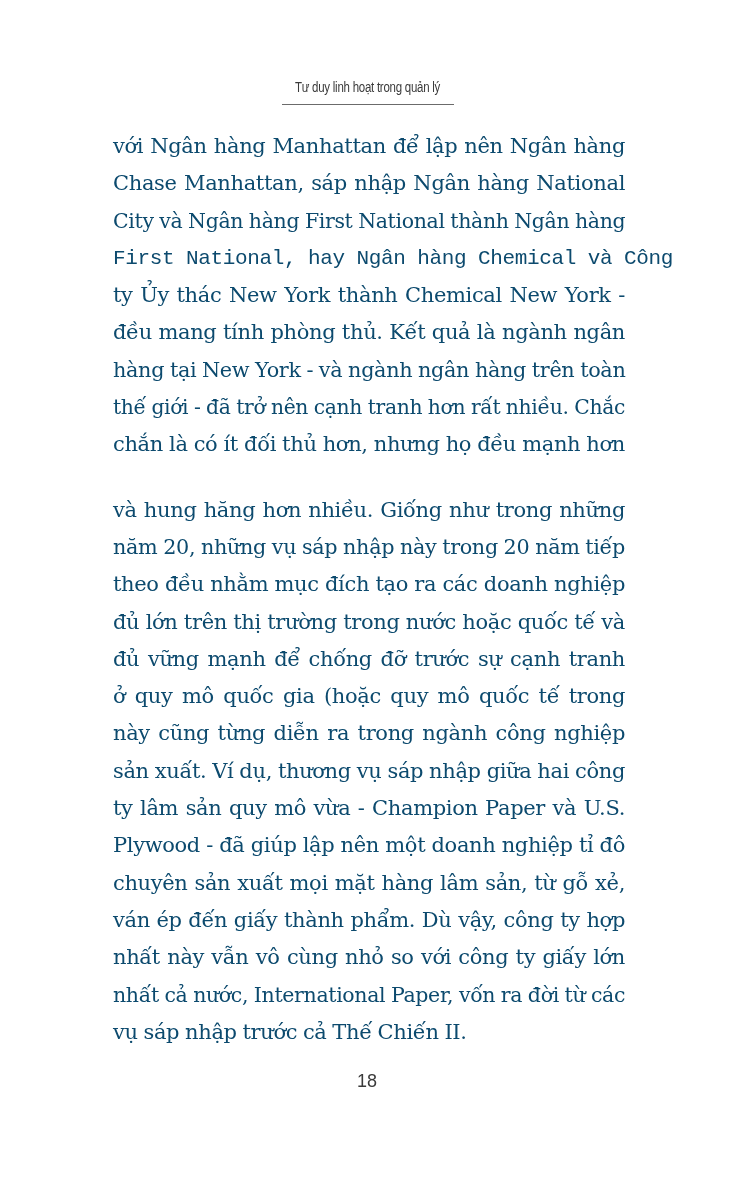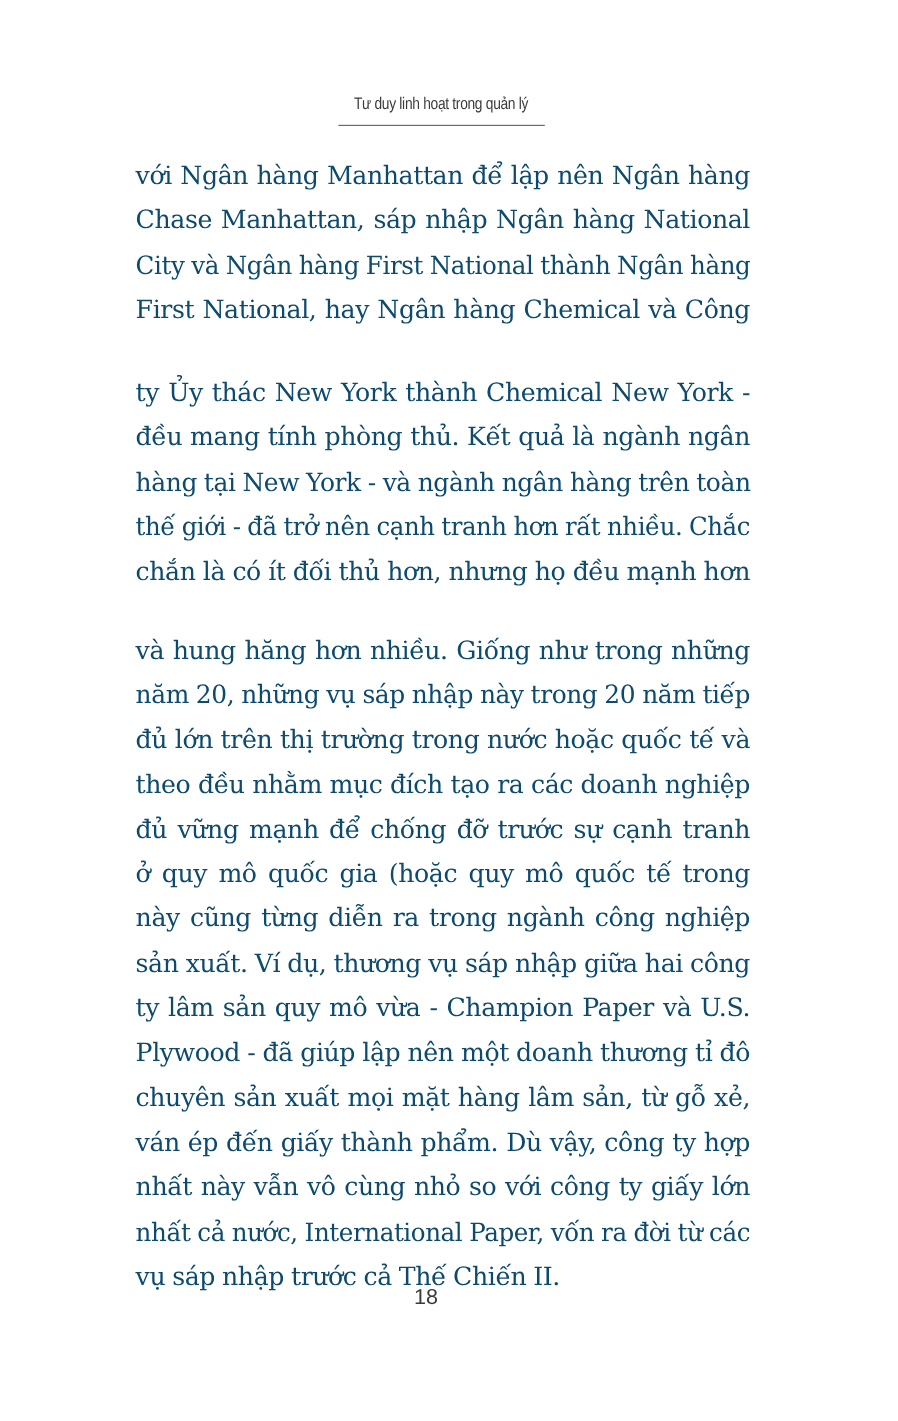--- a/index.html
+++ b/index.html
@@ -55,21 +55,21 @@
       text-align: justify;
       text-align-last: justify;
       letter-spacing: -0.35px;
       word-spacing: -0.5px;
     }
     .body-text .line.last {
       text-align-last: left;
     }
     .page-number {
       position: absolute;
-      left: 0;
+      left: 12px;
       top: 1071px;
       width: 724px;
       text-align: center;
       font-family: "Liberation Sans", sans-serif;
       font-size: 18px;
       color: #3a3a3a;
     }
     .page-number span {
       position: relative;
       left: -7px;
@@ -80,36 +80,36 @@
 
 <div class="running-header">
   <span class="title">Tư duy linh hoạt trong quản lý</span>
   <div class="rule"></div>
 </div>
 
 <div class="body-text">
   <span class="line" style="display: block; white-space: nowrap;">với Ngân hàng Manhattan để lập nên Ngân hàng</span>
   <span class="line" style="display: block; white-space: nowrap;">Chase Manhattan, sáp nhập Ngân hàng National</span>
   <span class="line" style="display: block; white-space: nowrap; transform-origin: left center; transform: scaleX(0.975238); width: 525px;">City và Ngân hàng First National thành Ngân hàng</span>
-  <span class="line" style="display: block; white-space: nowrap;">First National, hay Ngân hàng Chemical và Công</span>
-  <span class="line" style="display: block; white-space: nowrap; margin-top: 32px;">ty Ủy thác New York thành Chemical New York -</span>
+  <span class="line" style="display: block; white-space: nowrap; font-family: Liberation Mono, monospace;">First National, hay Ngân hàng Chemical và Công</span>
+  <span class="line" style="display: block; white-space: nowrap;">ty Ủy thác New York thành Chemical New York -</span>
   <span class="line" style="display: block; white-space: nowrap;">đều mang tính phòng thủ. Kết quả là ngành ngân</span>
   <span class="line" style="display: block; white-space: nowrap; transform-origin: left center; transform: scaleX(0.990329); width: 517px;">hàng tại New York - và ngành ngân hàng trên toàn</span>
   <span class="line" style="display: block; white-space: nowrap; transform-origin: left center; transform: scaleX(0.967864); width: 529px;">thế giới - đã trở nên cạnh tranh hơn rất nhiều. Chắc</span>
   <span class="line" style="display: block; white-space: nowrap;">chắn là có ít đối thủ hơn, nhưng họ đều mạnh hơn</span>
   <span class="line" style="display: block; white-space: nowrap; margin-top: 28px;">và hung hăng hơn nhiều. Giống như trong những</span>
   <span class="line" style="display: block; white-space: nowrap; transform-origin: left center; transform: scaleX(0.988417); width: 518px;">năm 20, những vụ sáp nhập này trong 20 năm tiếp</span>
+  <span class="line" style="display: block; white-space: nowrap;">theo đều nhằm mục đích tạo ra các doanh nghiệp</span>
   <span class="line" style="display: block; white-space: nowrap;">đủ lớn trên thị trường trong nước hoặc quốc tế và</span>
-  <span class="line" style="display: block; white-space: nowrap;">theo đều nhằm mục đích tạo ra các doanh nghiệp</span>
   <span class="line" style="display: block; white-space: nowrap;">đủ vững mạnh để chống đỡ trước sự cạnh tranh</span>
   <span class="line" style="display: block; white-space: nowrap;">ở quy mô quốc gia (hoặc quy mô quốc tế trong</span>
   <span class="line" style="display: block; white-space: nowrap;">này cũng từng diễn ra trong ngành công nghiệp</span>
   <span class="line" style="display: block; white-space: nowrap;">sản xuất. Ví dụ, thương vụ sáp nhập giữa hai công</span>
   <span class="line" style="display: block; white-space: nowrap;">ty lâm sản quy mô vừa - Champion Paper và U.S.</span>
-  <span class="line" style="display: block; white-space: nowrap;">Plywood - đã giúp lập nên một doanh thương tỉ đô</span>
+  <span class="line" style="display: block; white-space: nowrap;">Plywood - đã giúp lập nên một doanh nghiệp tỉ đô</span>
   <span class="line" style="display: block; white-space: nowrap;">chuyên sản xuất mọi mặt hàng lâm sản, từ gỗ xẻ,</span>
   <span class="line" style="display: block; white-space: nowrap;">ván ép đến giấy thành phẩm. Dù vậy, công ty hợp</span>
   <span class="line" style="display: block; white-space: nowrap;">nhất này vẫn vô cùng nhỏ so với công ty giấy lớn</span>
   <span class="line" style="display: block; white-space: nowrap; transform-origin: left center; transform: scaleX(0.975238); width: 525px;">nhất cả nước, International Paper, vốn ra đời từ các</span>
   <span class="line last" style="display: block; white-space: nowrap;">vụ sáp nhập trước cả Thế Chiến II.</span>
 </div>
 
 <div class="page-number">
   <span>18</span>
 </div>

